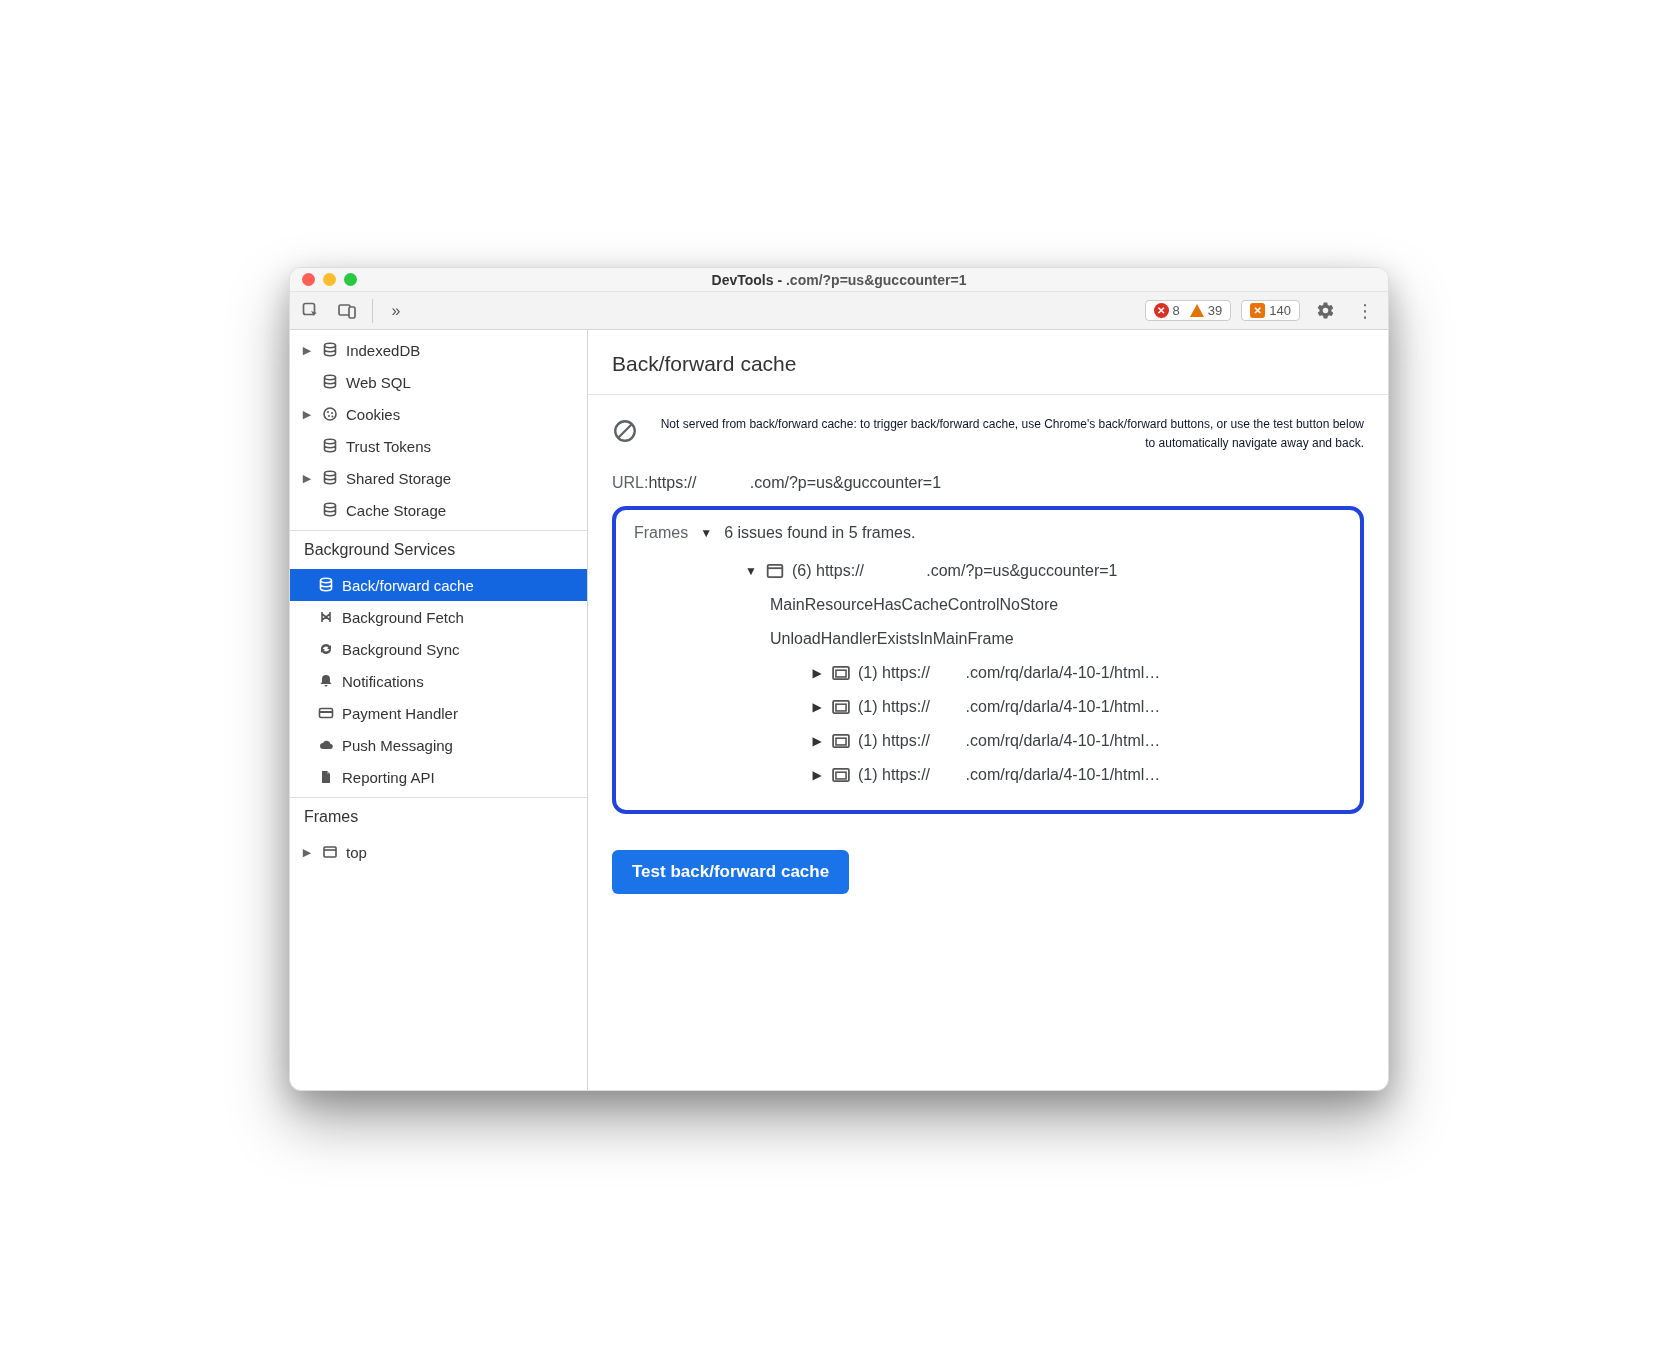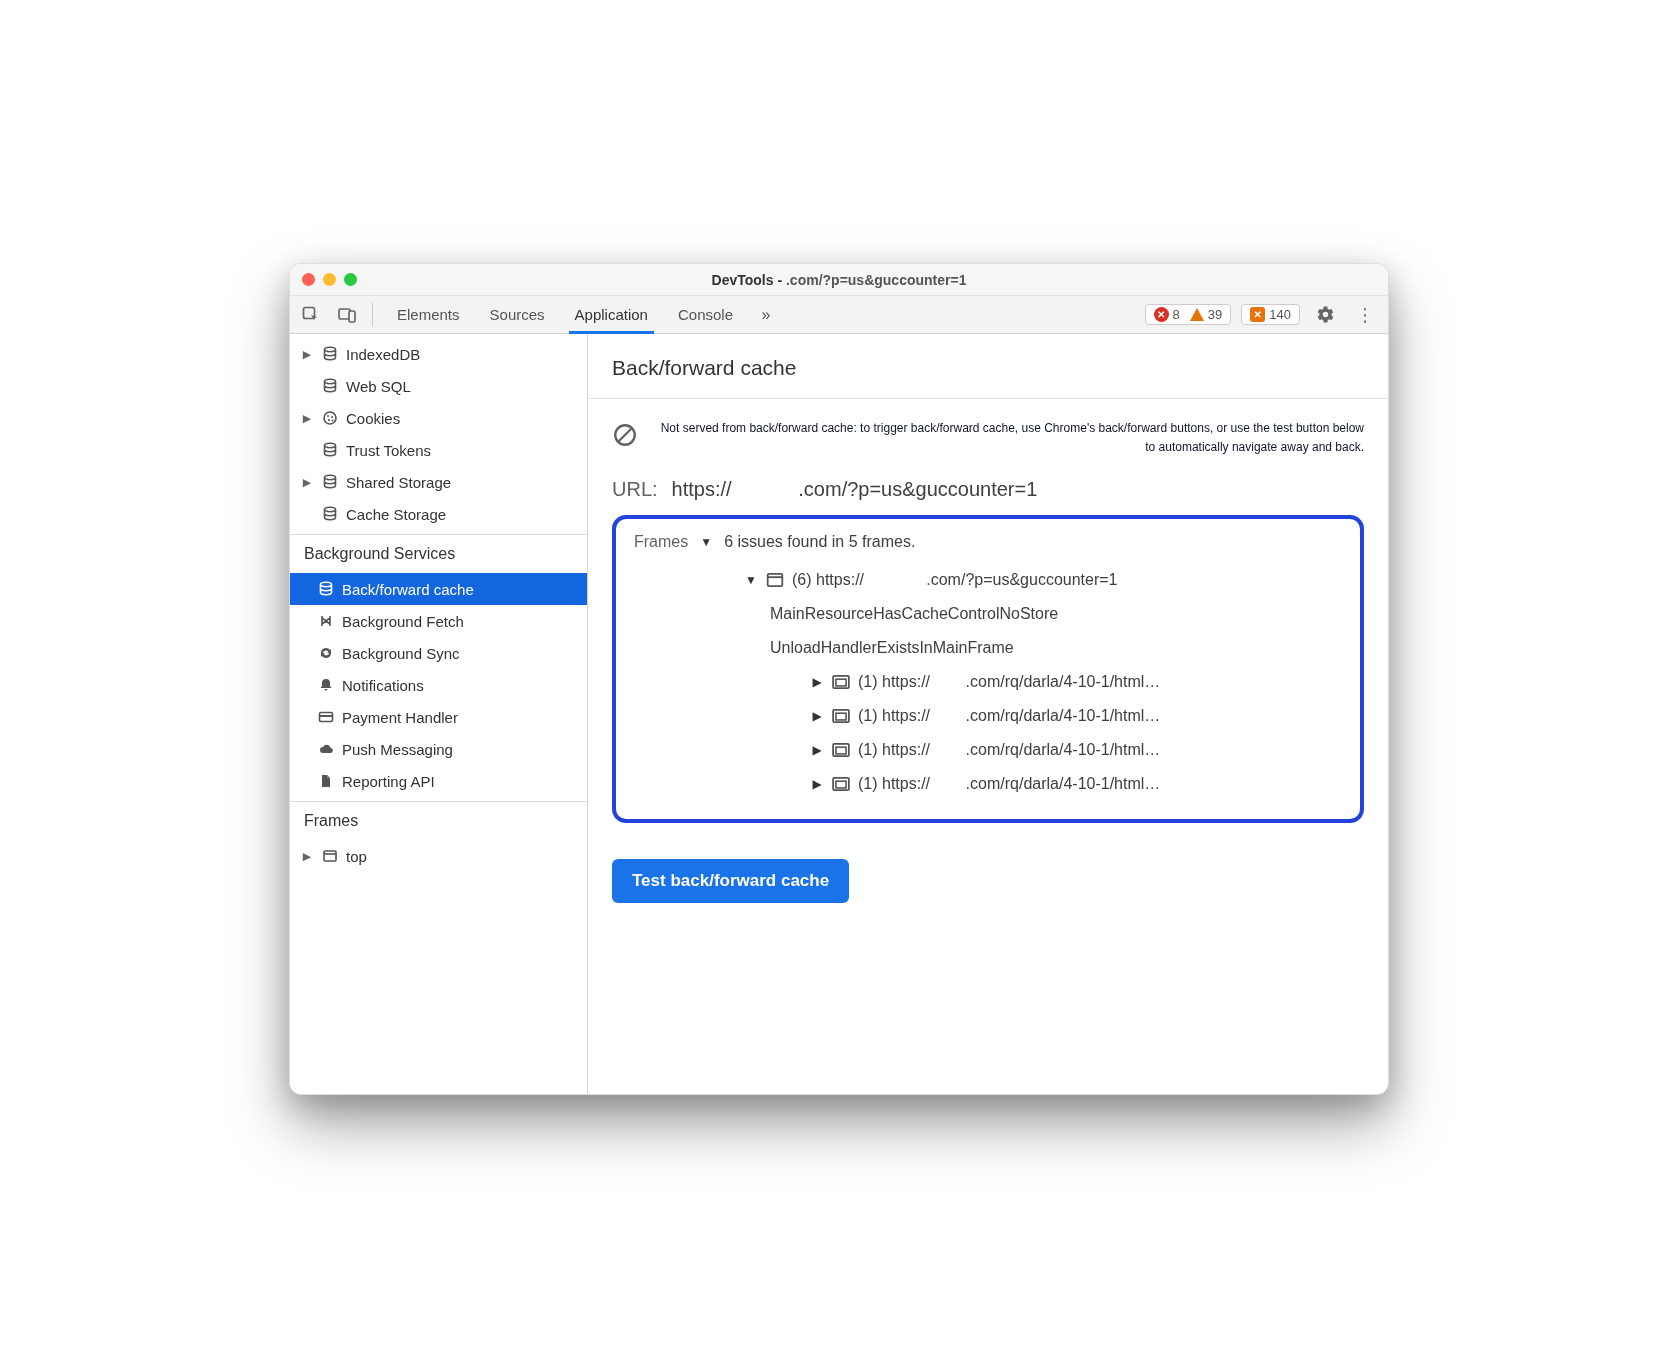--- a/index.html
+++ b/index.html
@@ -16,21 +16,21 @@
   .window {
     width: 1100px;
     background: #fff;
     border-radius: 12px;
     box-shadow: 0 30px 60px rgba(0,0,0,0.35), 0 10px 30px rgba(0,0,0,0.20);
     overflow: hidden;
     border: 1px solid #ddd;
   }
   
   .titlebar {
-    height: 32px;
+    height: 24px;
     background: #f6f6f6;
     border-bottom: 1px solid #e4e4e4;
     display: flex;
     align-items: center;
     padding: 0 12px;
     position: relative;
   }
   .traffic { display: flex; gap: 8px; }
   .dot { width: 13px; height: 13px; border-radius: 50%; }
   .dot.red { background: #ff5f57; }
@@ -113,21 +113,21 @@
   .indent1 { padding-left: 10px; }
   .indent2 { padding-left: 26px; }
   
   .main { flex:1; overflow:auto; padding: 0; color:#333; }
   .main-inner { padding: 16px 24px 30px 24px; }
   .h1 { font-size: 21px; font-weight:400; color:#333; margin: 6px 0 18px 0; }
   .hr { border:0; border-top:1px solid #e2e2e2; margin: 0 -24px 20px -24px; }
   .notice { display:flex; align-items:flex-start; gap:16px; margin-bottom:22px; }
   .notice .nicon { color:#555; padding-top:3px; }
   .notice .ntext { font-size:12px; color:#0f172a; line-height:1.55;text-align:right; }
-  .url-row { display:flex; gap:14px; font-size:20px; color:#5f6368; margin-bottom:14px;margin-top:17px; }
+  .url-row { display:flex; font-size:16px; color:#5f6368; margin-bottom:14px;margin-top:17px; }
   .url-row .label { color:#5f6368; }
   .url-row .value { color:#3c4043; white-space:pre; }
   .frames-panel {
     border: 4px solid #2244dd;
     border-radius: 14px;
     padding: 14px 18px 18px 18px;
     margin-bottom: 20px;
   }
   .frames-header {
     display:flex; align-items:center; gap:12px;
@@ -177,34 +177,20 @@
           <path d="M9 9 l6 2 -2 1 -1 2 z" fill="#666"></path>
         </svg>
     </div>
     <div class="tb-btn">
       <svg width="18" height="18" viewBox="0 0 18 18">
           <rect x="1" y="3" width="11" height="10" rx="1.5" fill="none" stroke="#666" stroke-width="1.7"></rect>
           <rect x="11" y="5" width="6" height="11" rx="1.5" fill="#f3f3f3" stroke="#666" stroke-width="1.7"></rect>
         </svg>
     </div>
     <div class="tb-sep"></div>
-    <div class="tabs">
-      <div class="tab">
-          <span>Elements</span>
-        </div>
-      <div class="tab">
-          <span>Sources</span>
-        </div>
-      <div class="tab active">
-          <span>Application</span>
-        </div>
-      <div class="tab">
-          <span>Console</span>
-        </div>
-    </div>
     <div class="more">
         <span>»</span>
       </div>
 
     <div class="right-tools">
       <div class="badge-group">
         <div class="badge">
           <span class="circle-e">✕</span>
           <span>8</span>
         </div>

